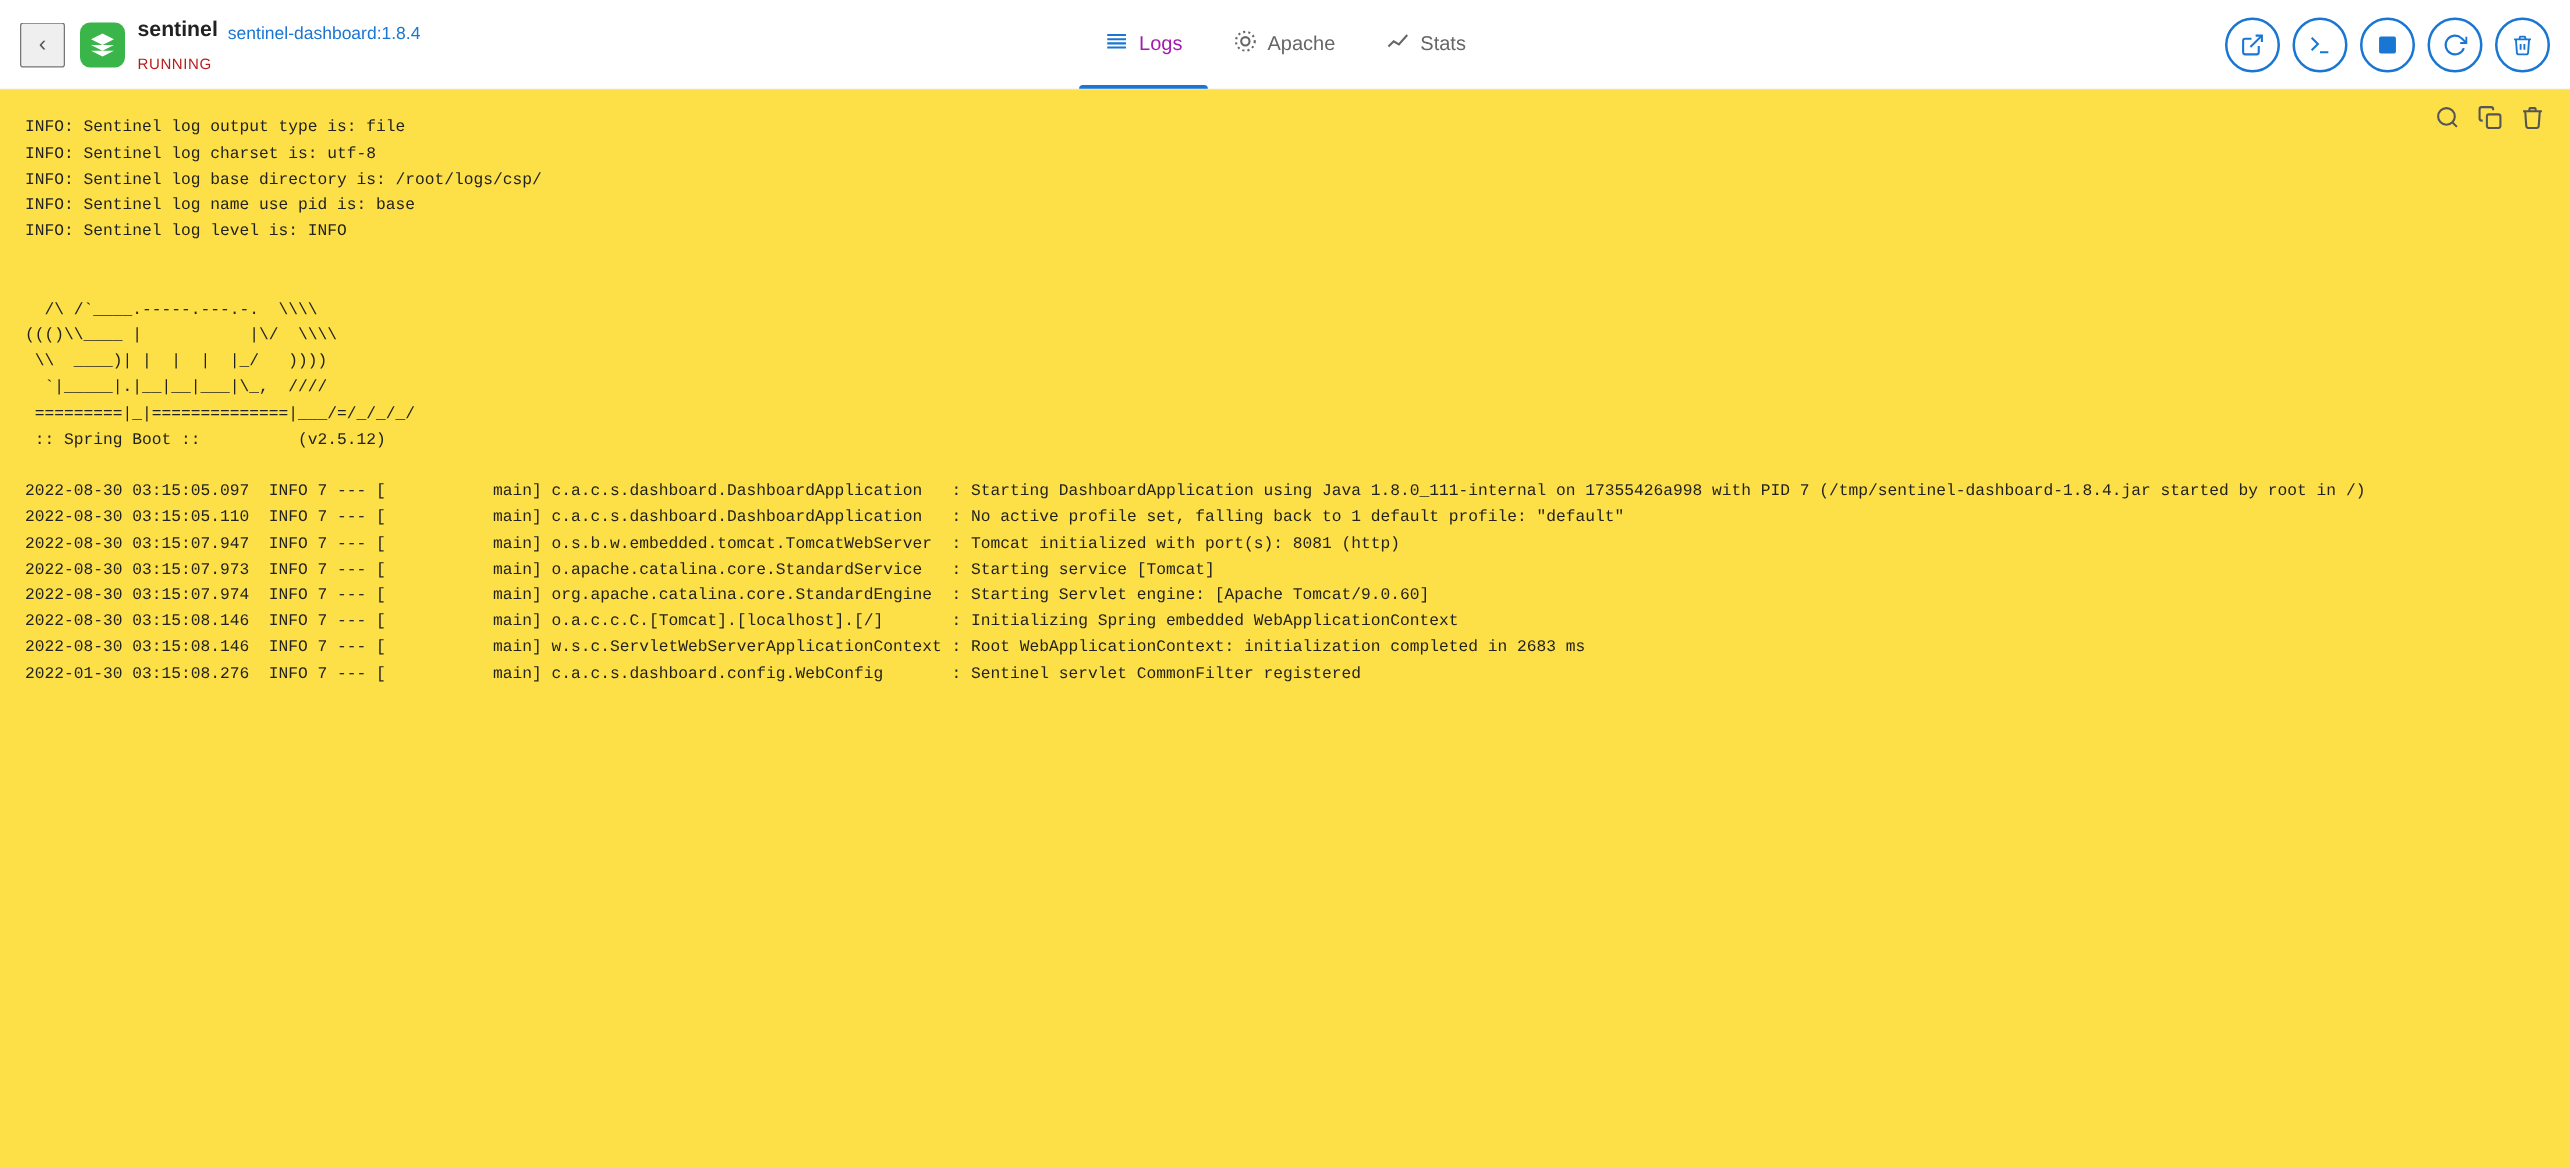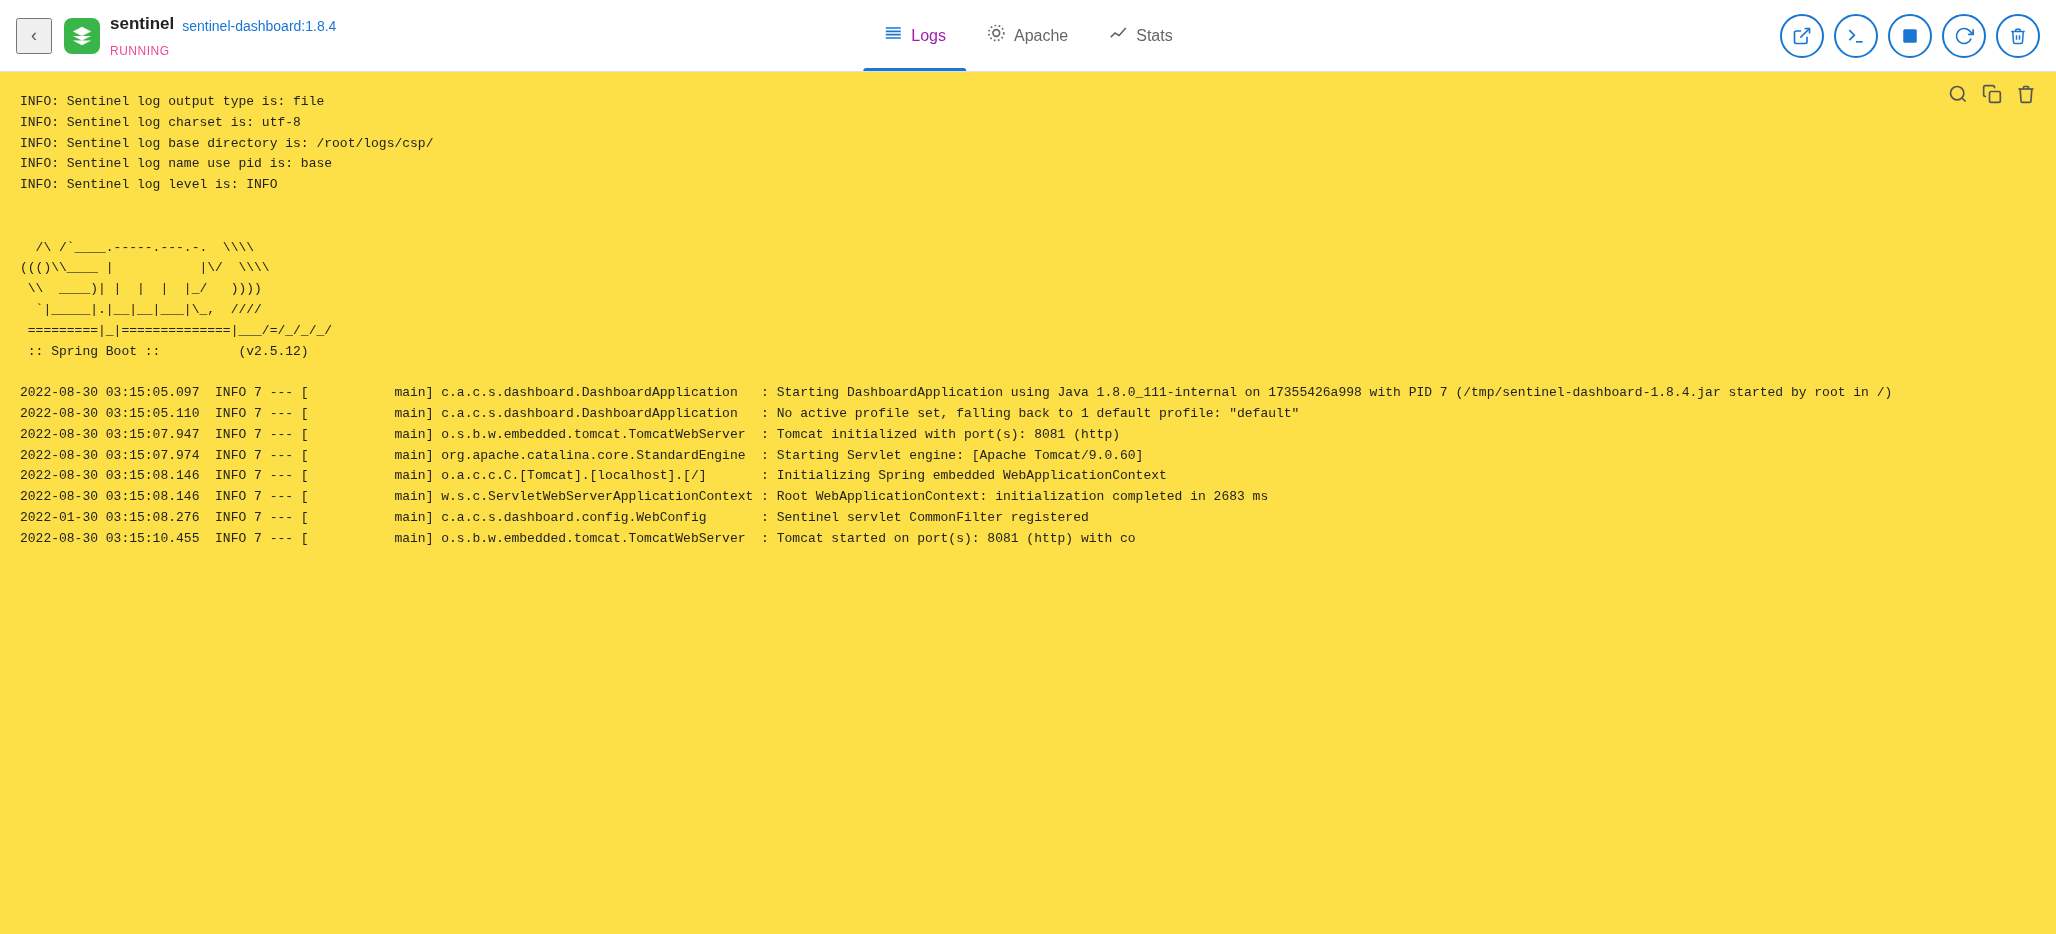--- a/index.html
+++ b/index.html
@@ -59,21 +59,21 @@
       font-weight: 600;
       color: #222;
     }
     .app-version {
       font-size: 14px;
       color: #1976d2;
       font-weight: 500;
     }
     .app-status {
       font-size: 12px;
-      color: #ec4899;
+      color: #b91c1c;
       font-weight: 500;
       letter-spacing: 0.5px;
       margin-top: 10px;
     }
     .nav-tabs {
       display: flex;
       align-items: center;
       position: absolute;
       left: 50%;
       transform: translateX(-50%);
@@ -296,19 +296,19 @@
 </span><span class="ascii-art">  /\ /`____.-----.---.-.  \\\\
 </span><span class="ascii-art">((()\\____ |           |\/  \\\\
 </span><span class="ascii-art"> \\  ____)| |  |  |  |_/   ))))
 </span><span class="ascii-art">  `|_____|.|__|__|___|\_,  ////
 </span><span class="ascii-art"> =========|_|==============|___/=/_/_/_/
 </span><span class="ascii-art"> :: Spring Boot ::          (v2.5.12)
 </span><span>
 </span><span>2022-08-30 03:15:05.097  INFO 7 --- [           main] c.a.c.s.dashboard.DashboardApplication   : Starting DashboardApplication using Java 1.8.0_111-internal on 17355426a998 with PID 7 (/tmp/sentinel-dashboard-1.8.4.jar started by root in /)
 </span><span>2022-08-30 03:15:05.110  INFO 7 --- [           main] c.a.c.s.dashboard.DashboardApplication   : No active profile set, falling back to 1 default profile: "default"
 </span><span>2022-08-30 03:15:07.947  INFO 7 --- [           main] o.s.b.w.embedded.tomcat.TomcatWebServer  : Tomcat initialized with port(s): 8081 (http)
+</span><span>2022-08-30 03:15:07.973  INFO 7 --- [           main] o.apache.catalina.core.StandardService   : Starting service [Tomcat]
 </span><span>2022-08-30 03:15:07.974  INFO 7 --- [           main] org.apache.catalina.core.StandardEngine  : Starting Servlet engine: [Apache Tomcat/9.0.60]
 </span><span>2022-08-30 03:15:08.146  INFO 7 --- [           main] o.a.c.c.C.[Tomcat].[localhost].[/]       : Initializing Spring embedded WebApplicationContext
 </span><span>2022-08-30 03:15:08.146  INFO 7 --- [           main] w.s.c.ServletWebServerApplicationContext : Root WebApplicationContext: initialization completed in 2683 ms
 </span><span>2022-01-30 03:15:08.276  INFO 7 --- [           main] c.a.c.s.dashboard.config.WebConfig       : Sentinel servlet CommonFilter registered
-</span><span>2022-08-30 03:15:10.455  INFO 7 --- [           main] o.s.b.w.embedded.tomcat.TomcatWebServer  : Tomcat started on port(s): 8081 (http) with co
 </span></div>
 </div>
 
 </body></html>

